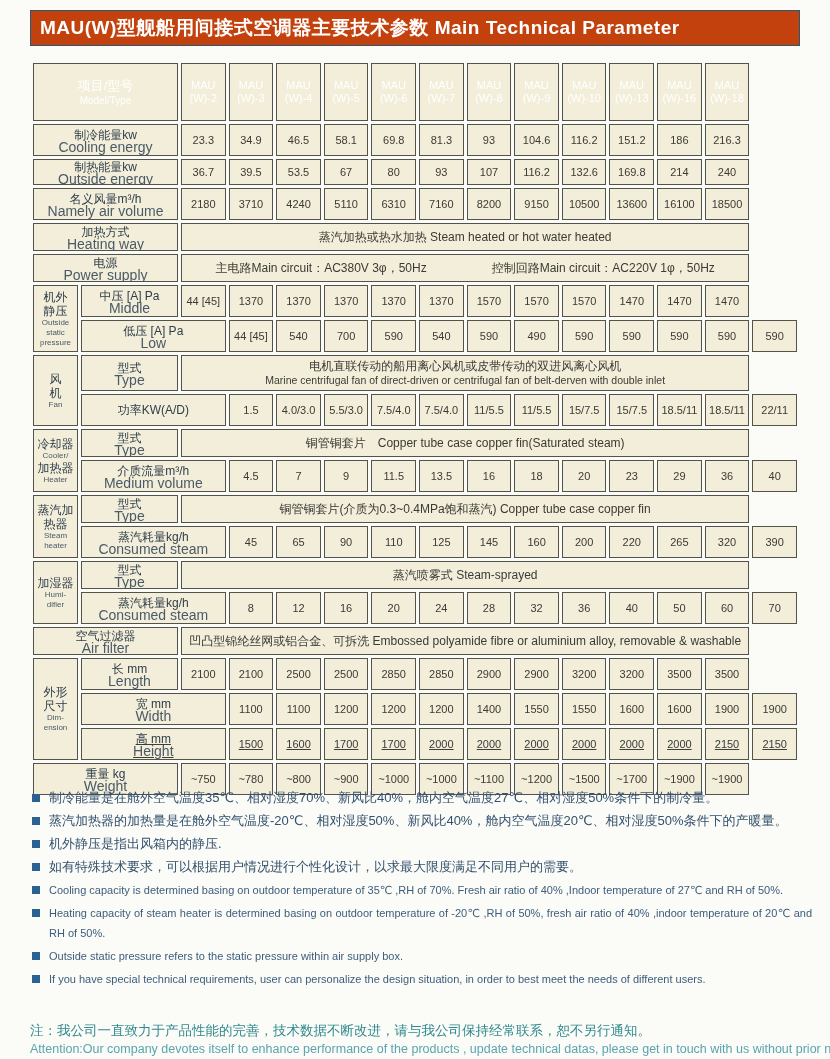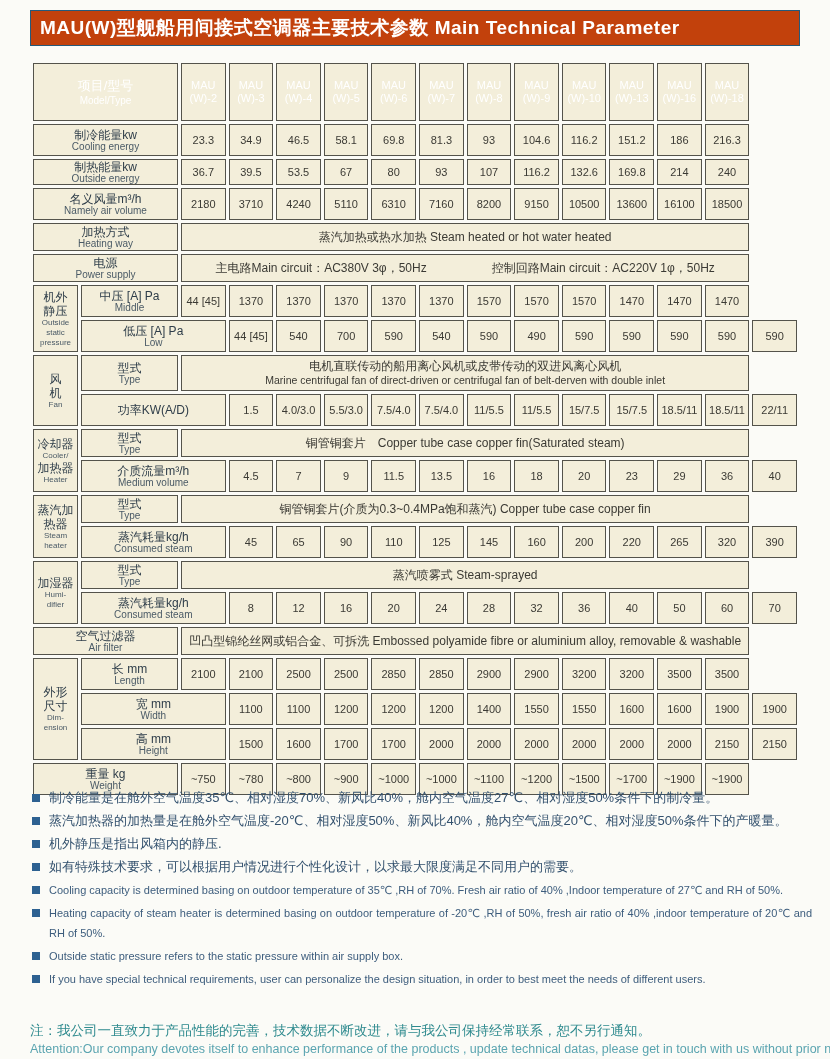--- a/index.html
+++ b/index.html
@@ -25,21 +25,21 @@
     text-align:center;vertical-align:middle;padding:0 1px;overflow:hidden;
     font-weight:normal;
   }
   th.head{background:#2d7095;color:#fff;border-color:#33414b;}
   .mod-l1{font-size:11px;line-height:13px;}
   .mod-l2{font-size:11px;line-height:13px;}
   .corner-cn{font-size:13px;line-height:17px;}
   .corner-en{font-size:10px;line-height:13px;}
   td.value{font-size:11px;color:#3b3a34;}
   td.label .cn,td.sublabel .cn{font-size:12px;line-height:14px;color:#2e3d49;}
-  td.label .en,td.sublabel .en{font-size:10px;line-height:10px;color:#4a5a66;}
+  td.label .en,td.sublabel .en{font-size:14px;line-height:10px;color:#4a5a66;}
   td.group{background:#f3eeda;}
   td.group .cn{font-size:12px;line-height:14px;color:#2e3d49;}
   td.group .en{font-size:8px;line-height:10px;color:#4a5a66;}
   td.wide{font-size:12px;color:#3b3a34;}
   .wide-inner{display:flex;justify-content:space-around;align-items:center;width:100%;}
   .wide-inner.stack{flex-direction:column;justify-content:center;}
   .stack .w0{font-size:12px;line-height:15px;}
   .stack .w1{font-size:10.5px;line-height:13px;}
   .notes{position:absolute;left:30px;top:788px;width:782px;}
   .note{display:flex;margin-bottom:3px;}
@@ -433,21 +433,21 @@
         <td class="value">1200</td>
         <td class="value">1200</td>
         <td class="value">1400</td>
         <td class="value">1550</td>
         <td class="value">1550</td>
         <td class="value">1600</td>
         <td class="value">1600</td>
         <td class="value">1900</td>
         <td class="value">1900</td>
       </tr>
-      <tr style="height: 32px;">
+      <tr style="height: 32px; text-decoration: underline;">
         <td class="label" colspan="2">
           <div class="cn">高 mm</div>
           <div class="en">Height</div>
         </td>
         <td class="value">1500</td>
         <td class="value">1600</td>
         <td class="value">1700</td>
         <td class="value">1700</td>
         <td class="value">2000</td>
         <td class="value">2000</td>

